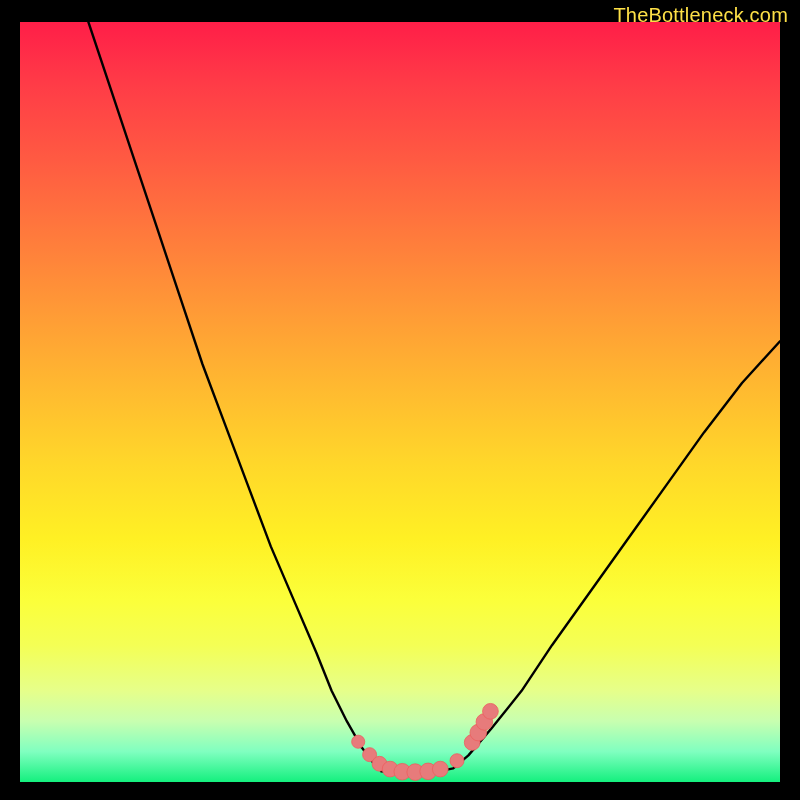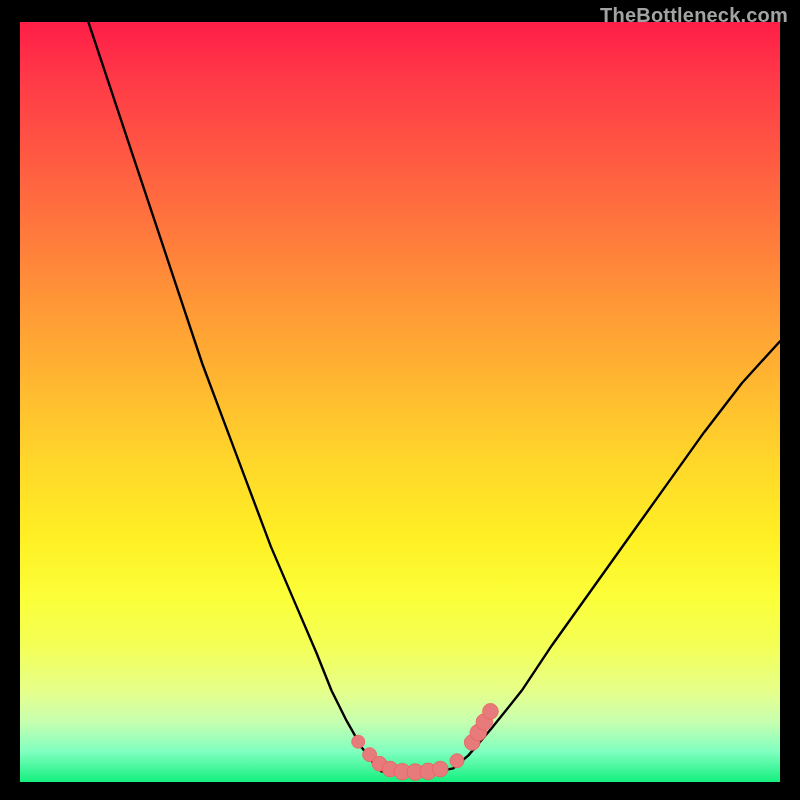--- a/index.html
+++ b/index.html
@@ -15,22 +15,22 @@
     width: 800px;
     height: 800px;
     background: #000;
   }
   .watermark {
     position: absolute;
     top: 4px;
     right: 12px;
     font-family: Arial, Helvetica, sans-serif;
     font-size: 20px;
-    font-weight: 700;
-    color: #a3a3a3;
+    font-weight: 400;
+    color: #fde047;
     letter-spacing: 0.2px;
   }
   .plot {
     position: absolute;
     left: 20px;
     top: 22px;
     width: 760px;
     height: 760px;
     overflow: hidden;
   }

